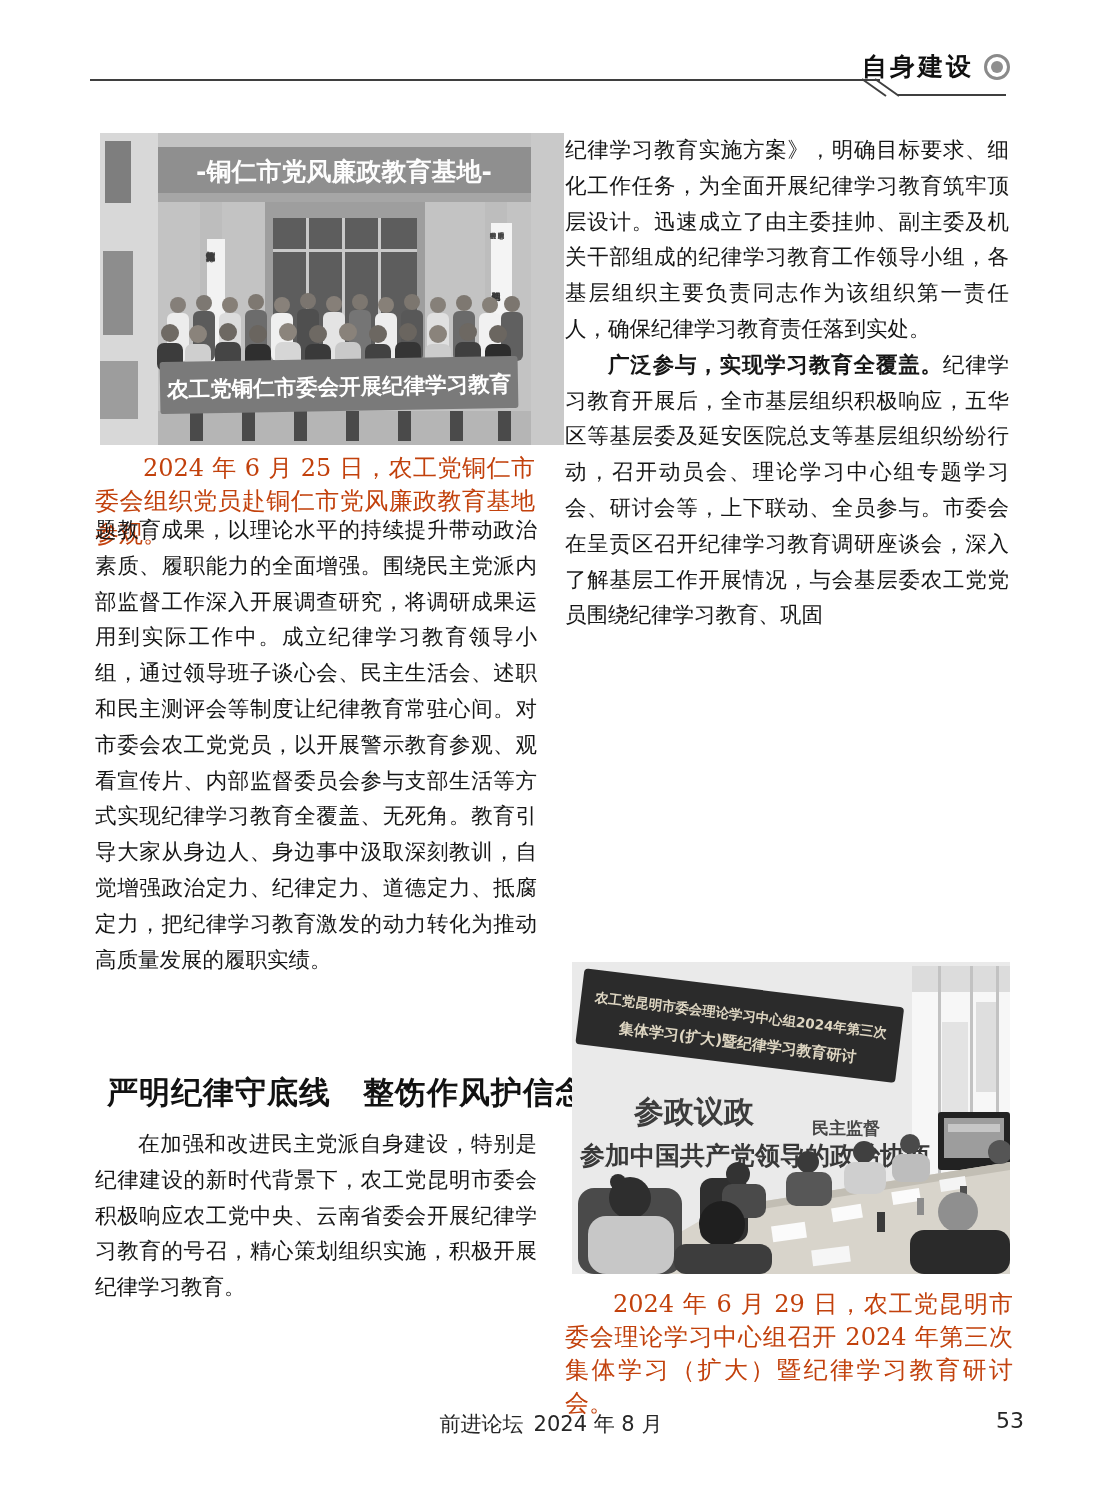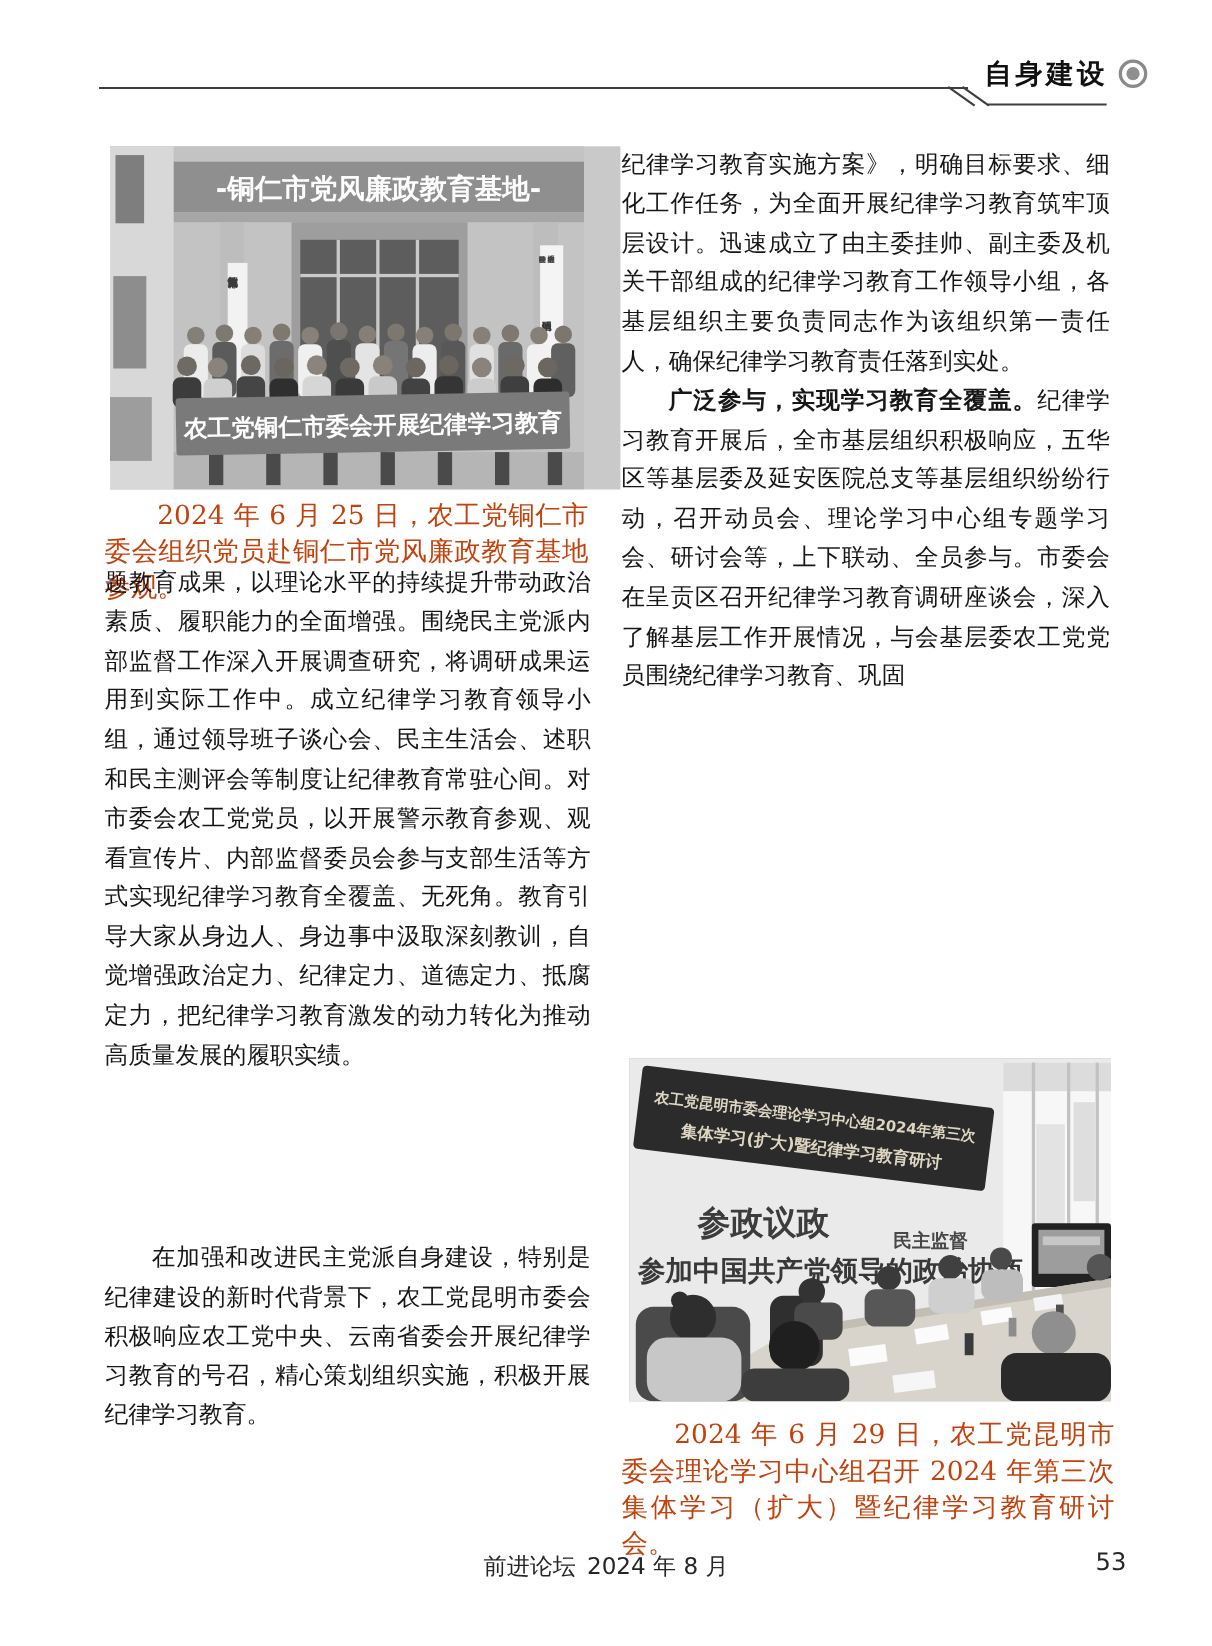--- a/index.html
+++ b/index.html
@@ -1,19 +1,19 @@
 <!DOCTYPE html>
 <html><head>
 <meta charset="utf-8">
 <style>
   html,body{margin:0;padding:0;background:#ffffff;}
   .page{position:relative;width:1102px;height:1496px;background:#ffffff;overflow:hidden;
         font-family:"DejaVu Serif","Liberation Serif",serif;color:#1b1b1b;}
   .hdr-rule{position:absolute;left:0;top:0;}
-  .hdr-label{position:absolute;left:893px;top:50px;width:150px;display:flex;align-items:center;
+  .hdr-label{position:absolute;left:860px;top:50px;width:150px;display:flex;align-items:center;
         justify-content:flex-end;gap:10px;font-family:"DejaVu Sans","Liberation Sans",sans-serif;
         font-weight:bold;font-size:25px;letter-spacing:3px;color:#101010;}
   .bullseye{width:20px;height:20px;border:3px solid #8a8a8a;border-radius:50%;display:inline-block;
         position:relative;flex:0 0 auto;}
   .bullseye::after{content:"";position:absolute;inset:4px;background:#8f8f8f;border-radius:50%;}
   .photo{position:absolute;overflow:hidden;background:#c9c9c9;}
   .photo svg{display:block;}
   .caption{position:absolute;font-size:24px;line-height:33px;text-indent:2em;text-align:justify;color:#c2410c;}
   .body{position:absolute;font-size:21.5px;line-height:35.8px;text-align:justify;color:#161616;overflow:hidden;}
   .body p{margin:0;}
@@ -154,20 +154,21 @@
       </g>
     </svg>
   </div>
 
   <div class="caption" style="left:95px;top:452px;width:440px;height:66px;">2024 年 6 月 25 日，农工党铜仁市委会组织党员赴铜仁市党风廉政教育基地参观。</div>
 
   <div class="body" style="left:95px;top:512px;width:442px;height:466px;">
     <p>题教育成果，以理论水平的持续提升带动政治素质、履职能力的全面增强。围绕民主党派内部监督工作深入开展调查研究，将调研成果运用到实际工作中。成立纪律学习教育领导小组，通过领导班子谈心会、民主生活会、述职和民主测评会等制度让纪律教育常驻心间。对市委会农工党党员，以开展警示教育参观、观看宣传片、内部监督委员会参与支部生活等方式实现纪律学习教育全覆盖、无死角。教育引导大家从身边人、身边事中汲取深刻教训，自觉增强政治定力、纪律定力、道德定力、抵腐定力，把纪律学习教育激发的动力转化为推动高质量发展的履职实绩。</p>
   </div>
 
+  <h1 class="title">严明纪律守底线　整饬作风护信念</h1>
 
   <div class="body" style="left:95px;top:1126px;width:442px;height:268px;">
     <p class="ind">在加强和改进民主党派自身建设，特别是纪律建设的新时代背景下，农工党昆明市委会积极响应农工党中央、云南省委会开展纪律学习教育的号召，精心策划组织实施，积极开展纪律学习教育。</p>
   </div>
 
   <div class="body" style="left:565px;top:132px;width:444px;height:826px;">
     <p>纪律学习教育实施方案》，明确目标要求、细化工作任务，为全面开展纪律学习教育筑牢顶层设计。迅速成立了由主委挂帅、副主委及机关干部组成的纪律学习教育工作领导小组，各基层组织主要负责同志作为该组织第一责任人，确保纪律学习教育责任落到实处。</p>
     <p class="ind"><span class="lead">广泛参与，实现学习教育全覆盖。</span><span>纪律学习教育开展后，全市基层组织积极响应，五华区等基层委及延安医院总支等基层组织纷纷行动，召开动员会、理论学习中心组专题学习会、研讨会等，上下联动、全员参与。市委会在呈贡区召开纪律学习教育调研座谈会，深入了解基层工作开展情况，与会基层委农工党党员围绕纪律学习教育、巩固</span></p>
   </div>
 

